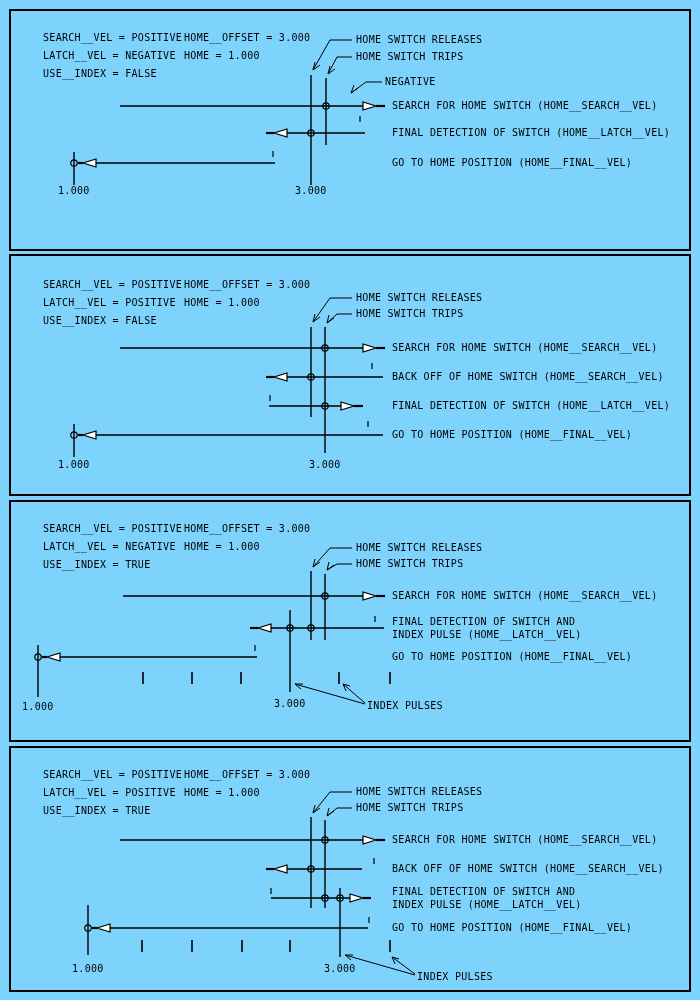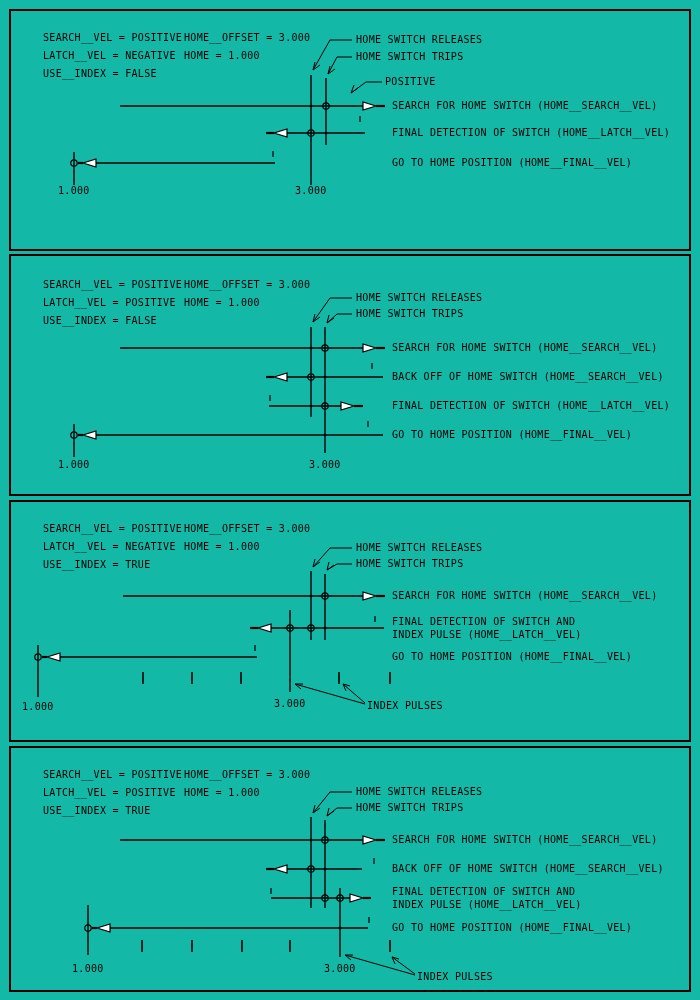--- a/index.html
+++ b/index.html
@@ -1,16 +1,16 @@
 <!DOCTYPE html>
 <html><head>
 <meta charset="utf-8">
 <style>
   html,body{margin:0;padding:0;background:#fff;}
-  .stage{position:relative;width:700px;height:1000px;background:#14b8a6;overflow:hidden;
+  .stage{position:relative;width:700px;height:1000px;background:#7dd3fc;overflow:hidden;
          font-family:"DejaVu Sans Mono", monospace;}
   .panel-border{position:absolute;left:9px;width:682px;border:2px solid #000;
                 box-sizing:border-box;background:transparent;}
   #pb1{top:9px;height:242px;}
   #pb2{top:254px;height:242px;}
   #pb3{top:500px;height:242px;}
   #pb4{top:746px;height:246px;}
   svg.linework{position:absolute;left:0;top:0;}
   .t{position:absolute;font-size:10px;line-height:12px;letter-spacing:0.3px;
      color:#000;white-space:nowrap;}
@@ -123,21 +123,21 @@
     </g>
   </svg>
 
   <span class="t" style="left:43px;top:32px">SEARCH__VEL = POSITIVE</span>
   <span class="t" style="left:184px;top:32px">HOME__OFFSET = 3.000</span>
   <span class="t" style="left:43px;top:50px">LATCH__VEL = NEGATIVE</span>
   <span class="t" style="left:184px;top:50px">HOME = 1.000</span>
   <span class="t" style="left:43px;top:68px">USE__INDEX = FALSE</span>
   <span class="t" style="left:356px;top:34px">HOME SWITCH RELEASES</span>
   <span class="t" style="left:356px;top:51px">HOME SWITCH TRIPS</span>
-  <span class="t" style="left:385px;top:76px">POSITIVE</span>
+  <span class="t" style="left:385px;top:76px">NEGATIVE</span>
   <span class="t" style="left:392px;top:100px">SEARCH FOR HOME SWITCH (HOME__SEARCH__VEL)</span>
   <span class="t" style="left:392px;top:127px">FINAL DETECTION OF SWITCH (HOME__LATCH__VEL)</span>
   <span class="t" style="left:392px;top:157px">GO TO HOME POSITION (HOME__FINAL__VEL)</span>
   <span class="t" style="left:58px;top:185px">1.000</span>
   <span class="t" style="left:295px;top:185px">3.000</span>
 
   <span class="t" style="left:43px;top:279px">SEARCH__VEL = POSITIVE</span>
   <span class="t" style="left:184px;top:279px">HOME__OFFSET = 3.000</span>
   <span class="t" style="left:43px;top:297px">LATCH__VEL = POSITIVE</span>
   <span class="t" style="left:184px;top:297px">HOME = 1.000</span>

